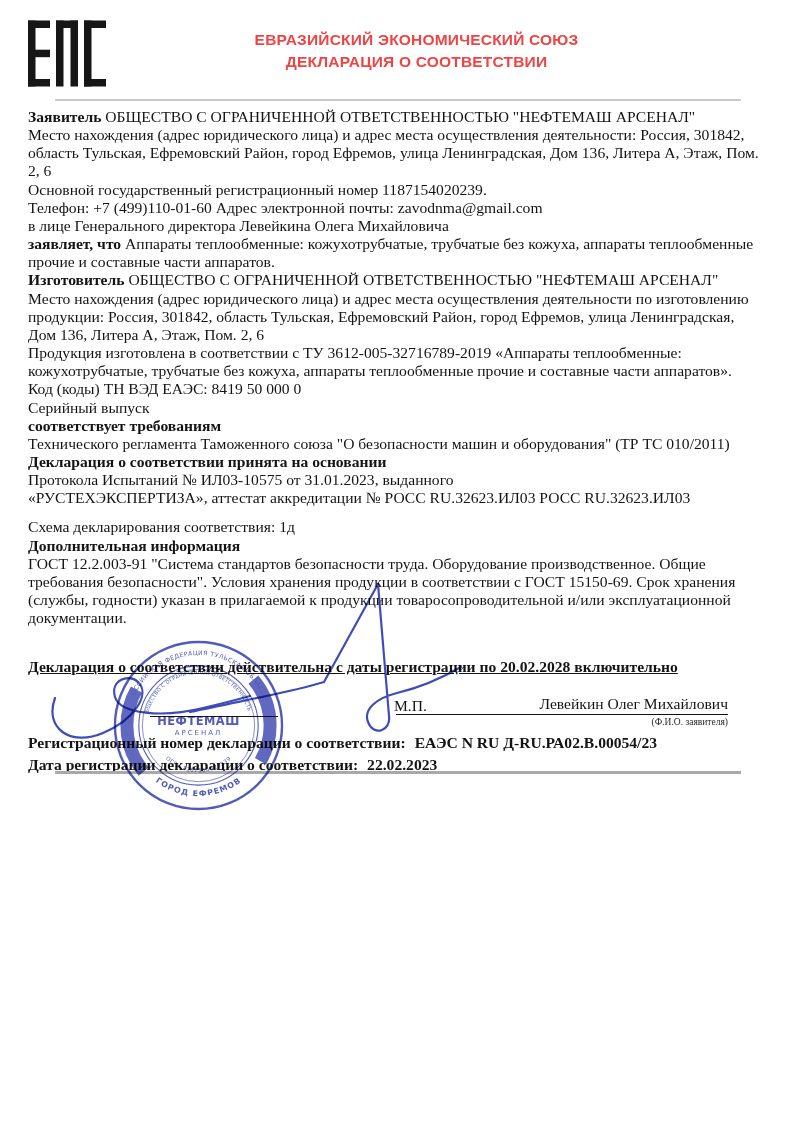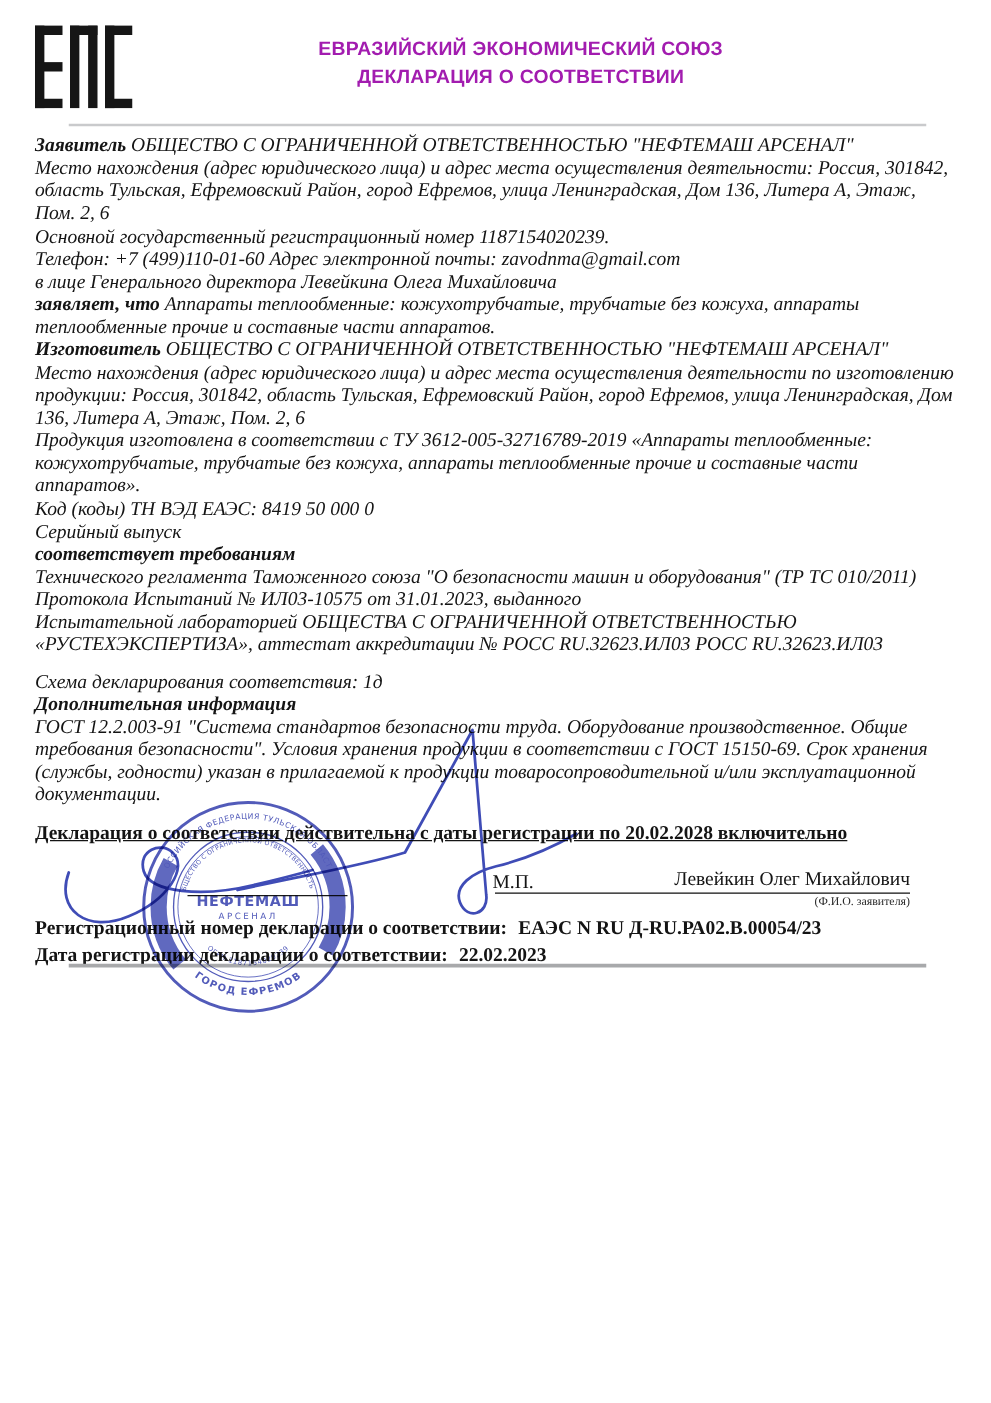--- a/index.html
+++ b/index.html
@@ -5,29 +5,29 @@
   html,body { margin:0; padding:0; background:#ffffff; }
   .page {
     position:relative; width:793px; height:1122px; background:#ffffff;
     font-family:"Liberation Serif", serif; color:#141414; overflow:hidden;
   }
   
   .eac-logo { position:absolute; left:28px; top:20px; width:78px; height:67px; }
   .doc-title {
     position:absolute; top:29px; left:40px; right:0; text-align:center;
     font-family:"Liberation Sans", sans-serif; font-weight:bold;
-    font-size:15.5px; line-height:22px; color:#a21caf; letter-spacing:0.2px;
+    font-size:15.5px; line-height:22px; color:#ef4444; letter-spacing:0.2px;
   }
   .rule { position:absolute; left:55px; width:686px; }
   .rule-top    { top:99px;  height:2px;   background:#c9cacc; }
   .rule-bottom { top:771px; height:2.5px; background:#a8a9ab; }
   
   .body-text {
     position:absolute; top:108px; left:28px; width:738px;
-    font-size:15.6px; line-height:18.15px;font-style:italic;
+    font-size:15.6px; line-height:18.15px;
   }
   .body-text p { margin:0; }
   .body-text p.gap { margin-top:11px; }
   .body-text b.lead { font-weight:bold; }
   
   .validity {
     position:absolute; left:28px; top:658px; width:738px;
     font-size:15.6px; font-weight:bold; text-decoration:underline;
   }
   .mp-label { position:absolute; left:347px; top:697px; font-size:15.6px;margin-left:47px; }
@@ -91,22 +91,22 @@
       <p class="para">Телефон: +7 (499)110-01-60 Адрес электронной почты: zavodnma@gmail.com</p>
       <p class="para">в лице Генерального директора Левейкина Олега Михайловича</p>
       <p class="para"><b class="lead">заявляет, что</b> Аппараты теплообменные: кожухотрубчатые, трубчатые без кожуха, аппараты теплообменные прочие и составные части аппаратов.</p>
       <p class="para"><b class="lead">Изготовитель</b> ОБЩЕСТВО С ОГРАНИЧЕННОЙ ОТВЕТСТВЕННОСТЬЮ "НЕФТЕМАШ АРСЕНАЛ"</p>
       <p class="para">Место нахождения (адрес юридического лица) и адрес места осуществления деятельности по изготовлению продукции:  Россия, 301842, область Тульская, Ефремовский Район, город Ефремов, улица Ленинградская, Дом 136, Литера А, Этаж, Пом. 2, 6</p>
       <p class="para">Продукция изготовлена в соответствии с ТУ 3612-005-32716789-2019  «Аппараты теплообменные: кожухотрубчатые, трубчатые без кожуха, аппараты теплообменные прочие и  составные части аппаратов».</p>
       <p class="para">Код (коды) ТН ВЭД ЕАЭС: 8419 50 000 0</p>
       <p class="para">Серийный выпуск</p>
       <p class="para"><b class="lead">соответствует требованиям</b></p>
       <p class="para">Технического регламента Таможенного союза "О безопасности машин и оборудования" (ТР ТС 010/2011)</p>
+      <p class="para"><b class="lead">Декларация о соответствии принята на основании</b></p>
       <p class="para">Протокола Испытаний № ИЛ03-10575 от 31.01.2023, выданного</p>
-      <p class="para">Испытательной лабораторией  ОБЩЕСТВА С ОГРАНИЧЕННОЙ ОТВЕТСТВЕННОСТЬЮ</p>
       <p class="para">«РУСТЕХЭКСПЕРТИЗА», аттестат аккредитации № РОСС RU.32623.ИЛ03 РОСС RU.32623.ИЛ03</p>
       <p class="para gap">Схема декларирования соответствия: 1д</p>
       <p class="para"><b class="lead">Дополнительная информация</b></p>
       <p class="para">ГОСТ 12.2.003-91 "Система стандартов безопасности труда. Оборудование производственное. Общие требования безопасности". Условия хранения продукции в соответствии с ГОСТ 15150-69. Срок хранения (службы, годности) указан в прилагаемой к продукции товаросопроводительной и/или эксплуатационной документации.</p>
     </div>
 
   <div class="validity">Декларация о соответствии действительна с даты регистрации по 20.02.2028 включительно</div>
 
   <div class="mp-label">М.П.</div>
   <div class="stamp-place-line"></div>

